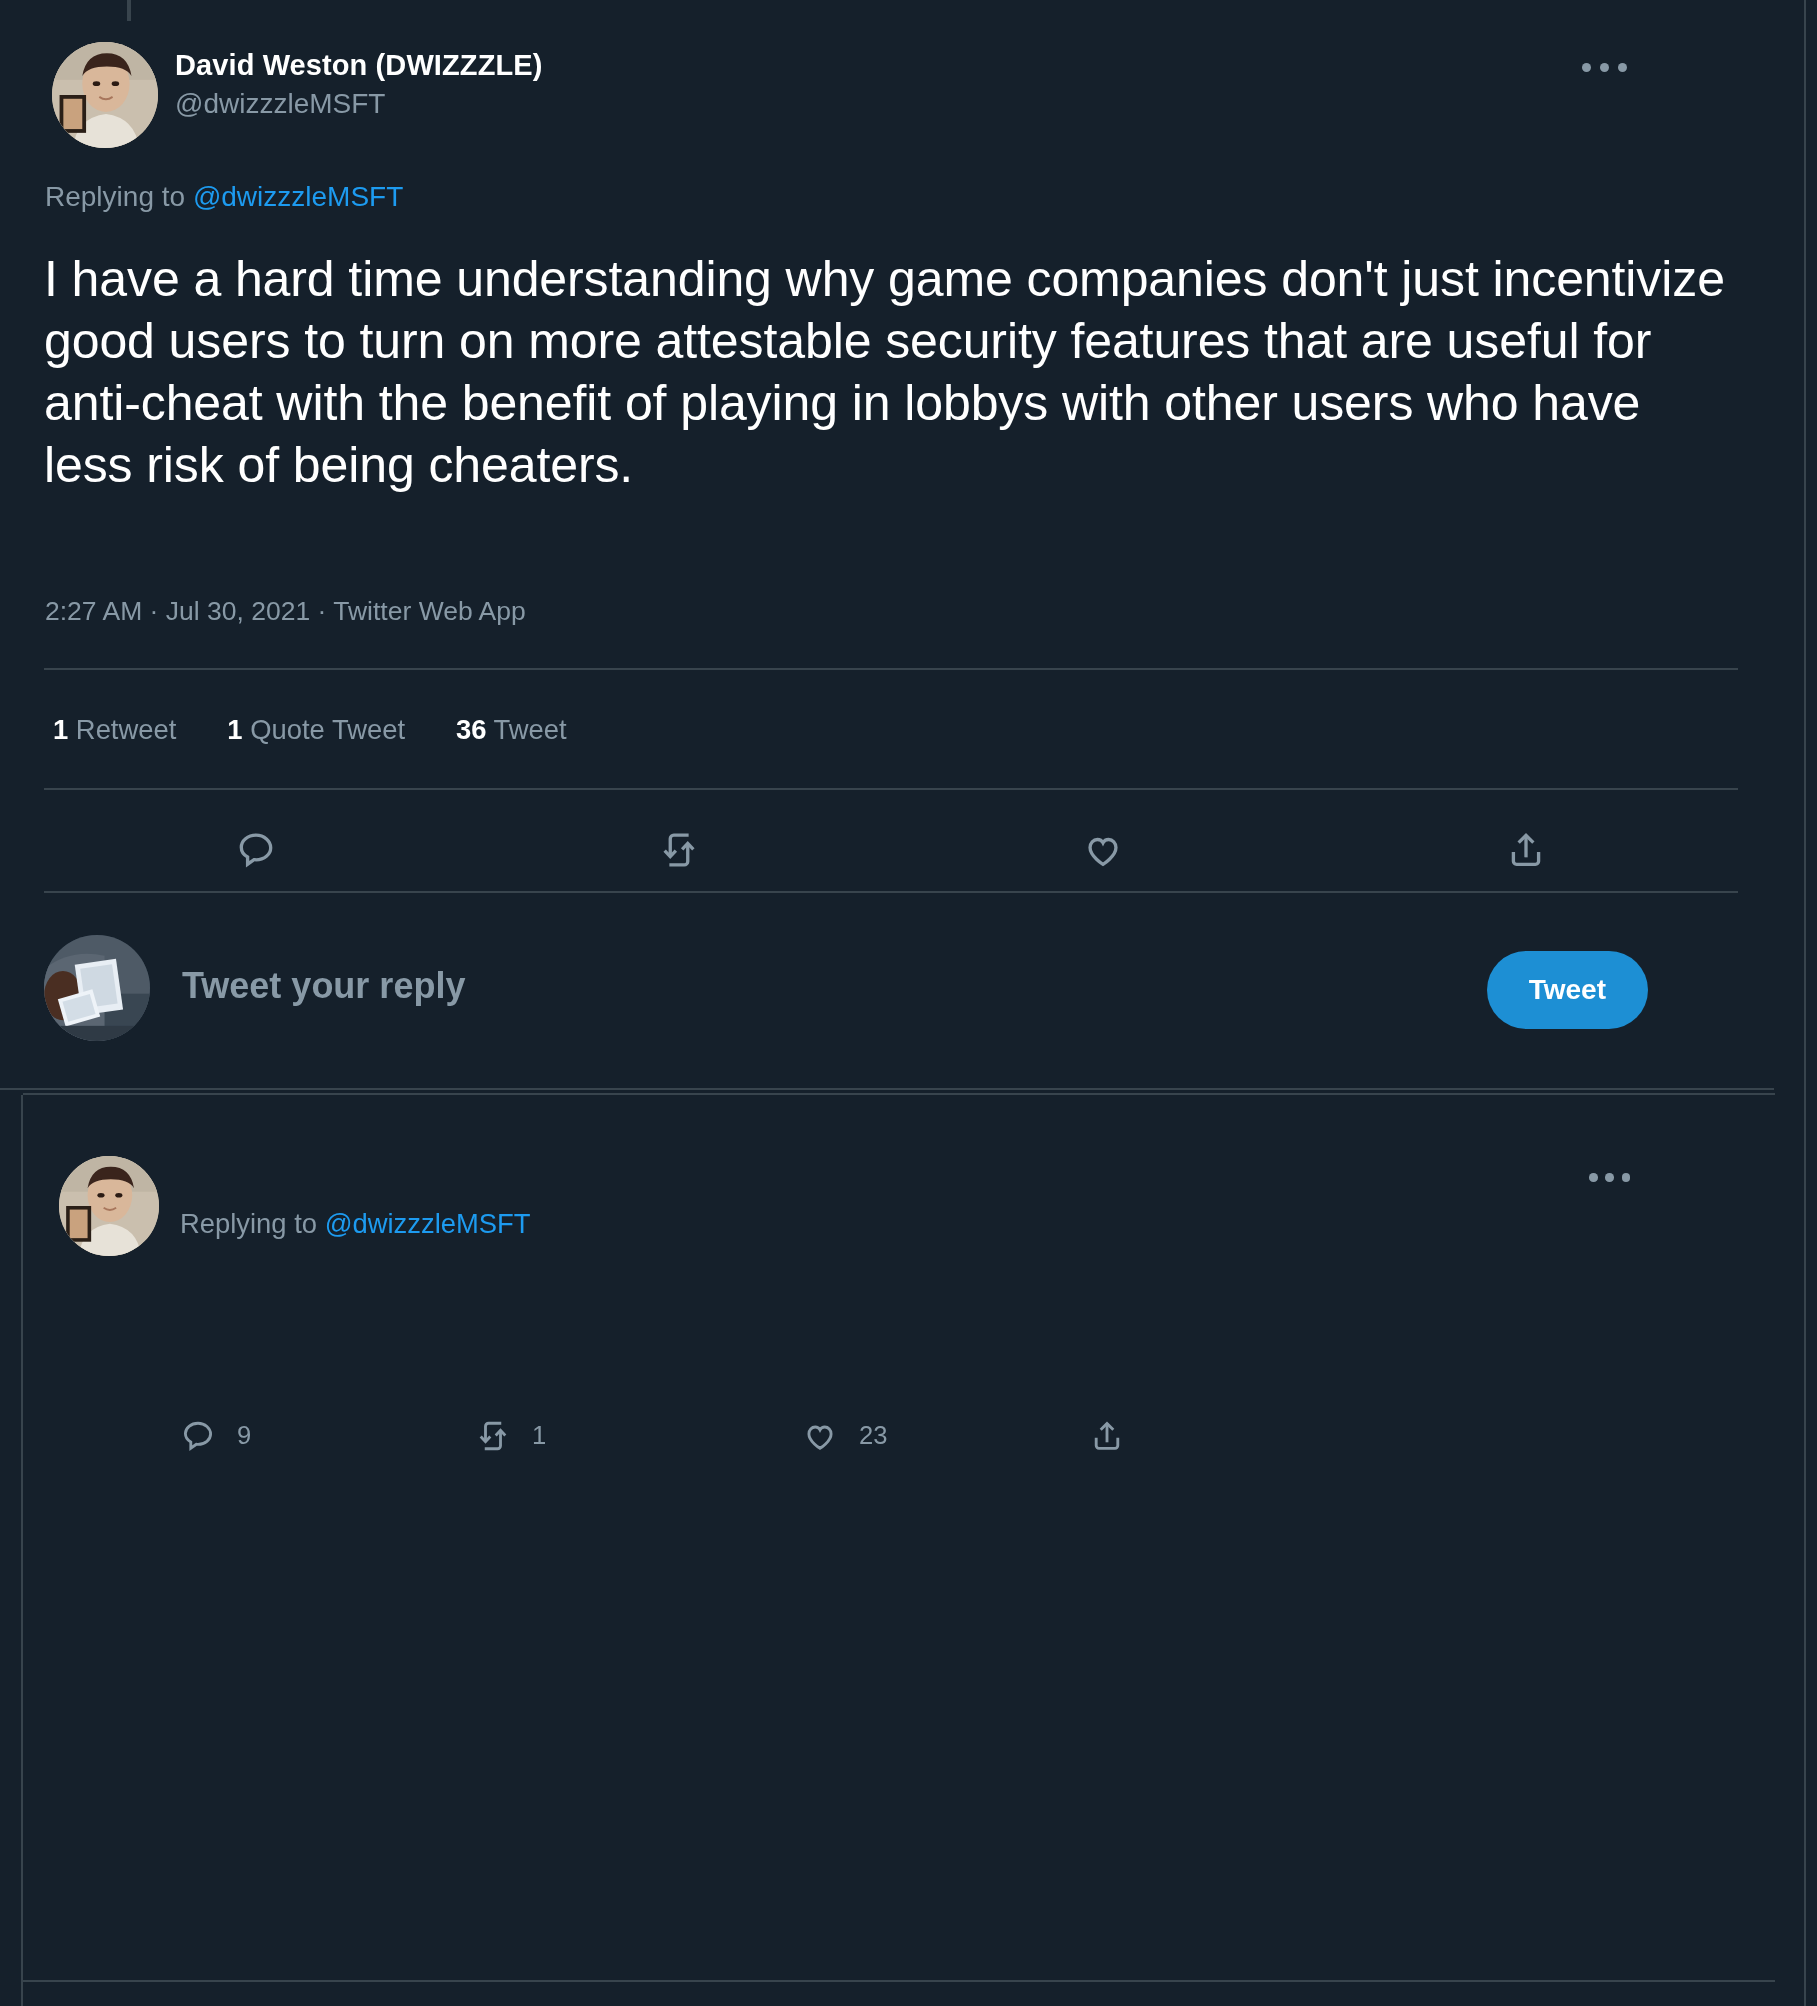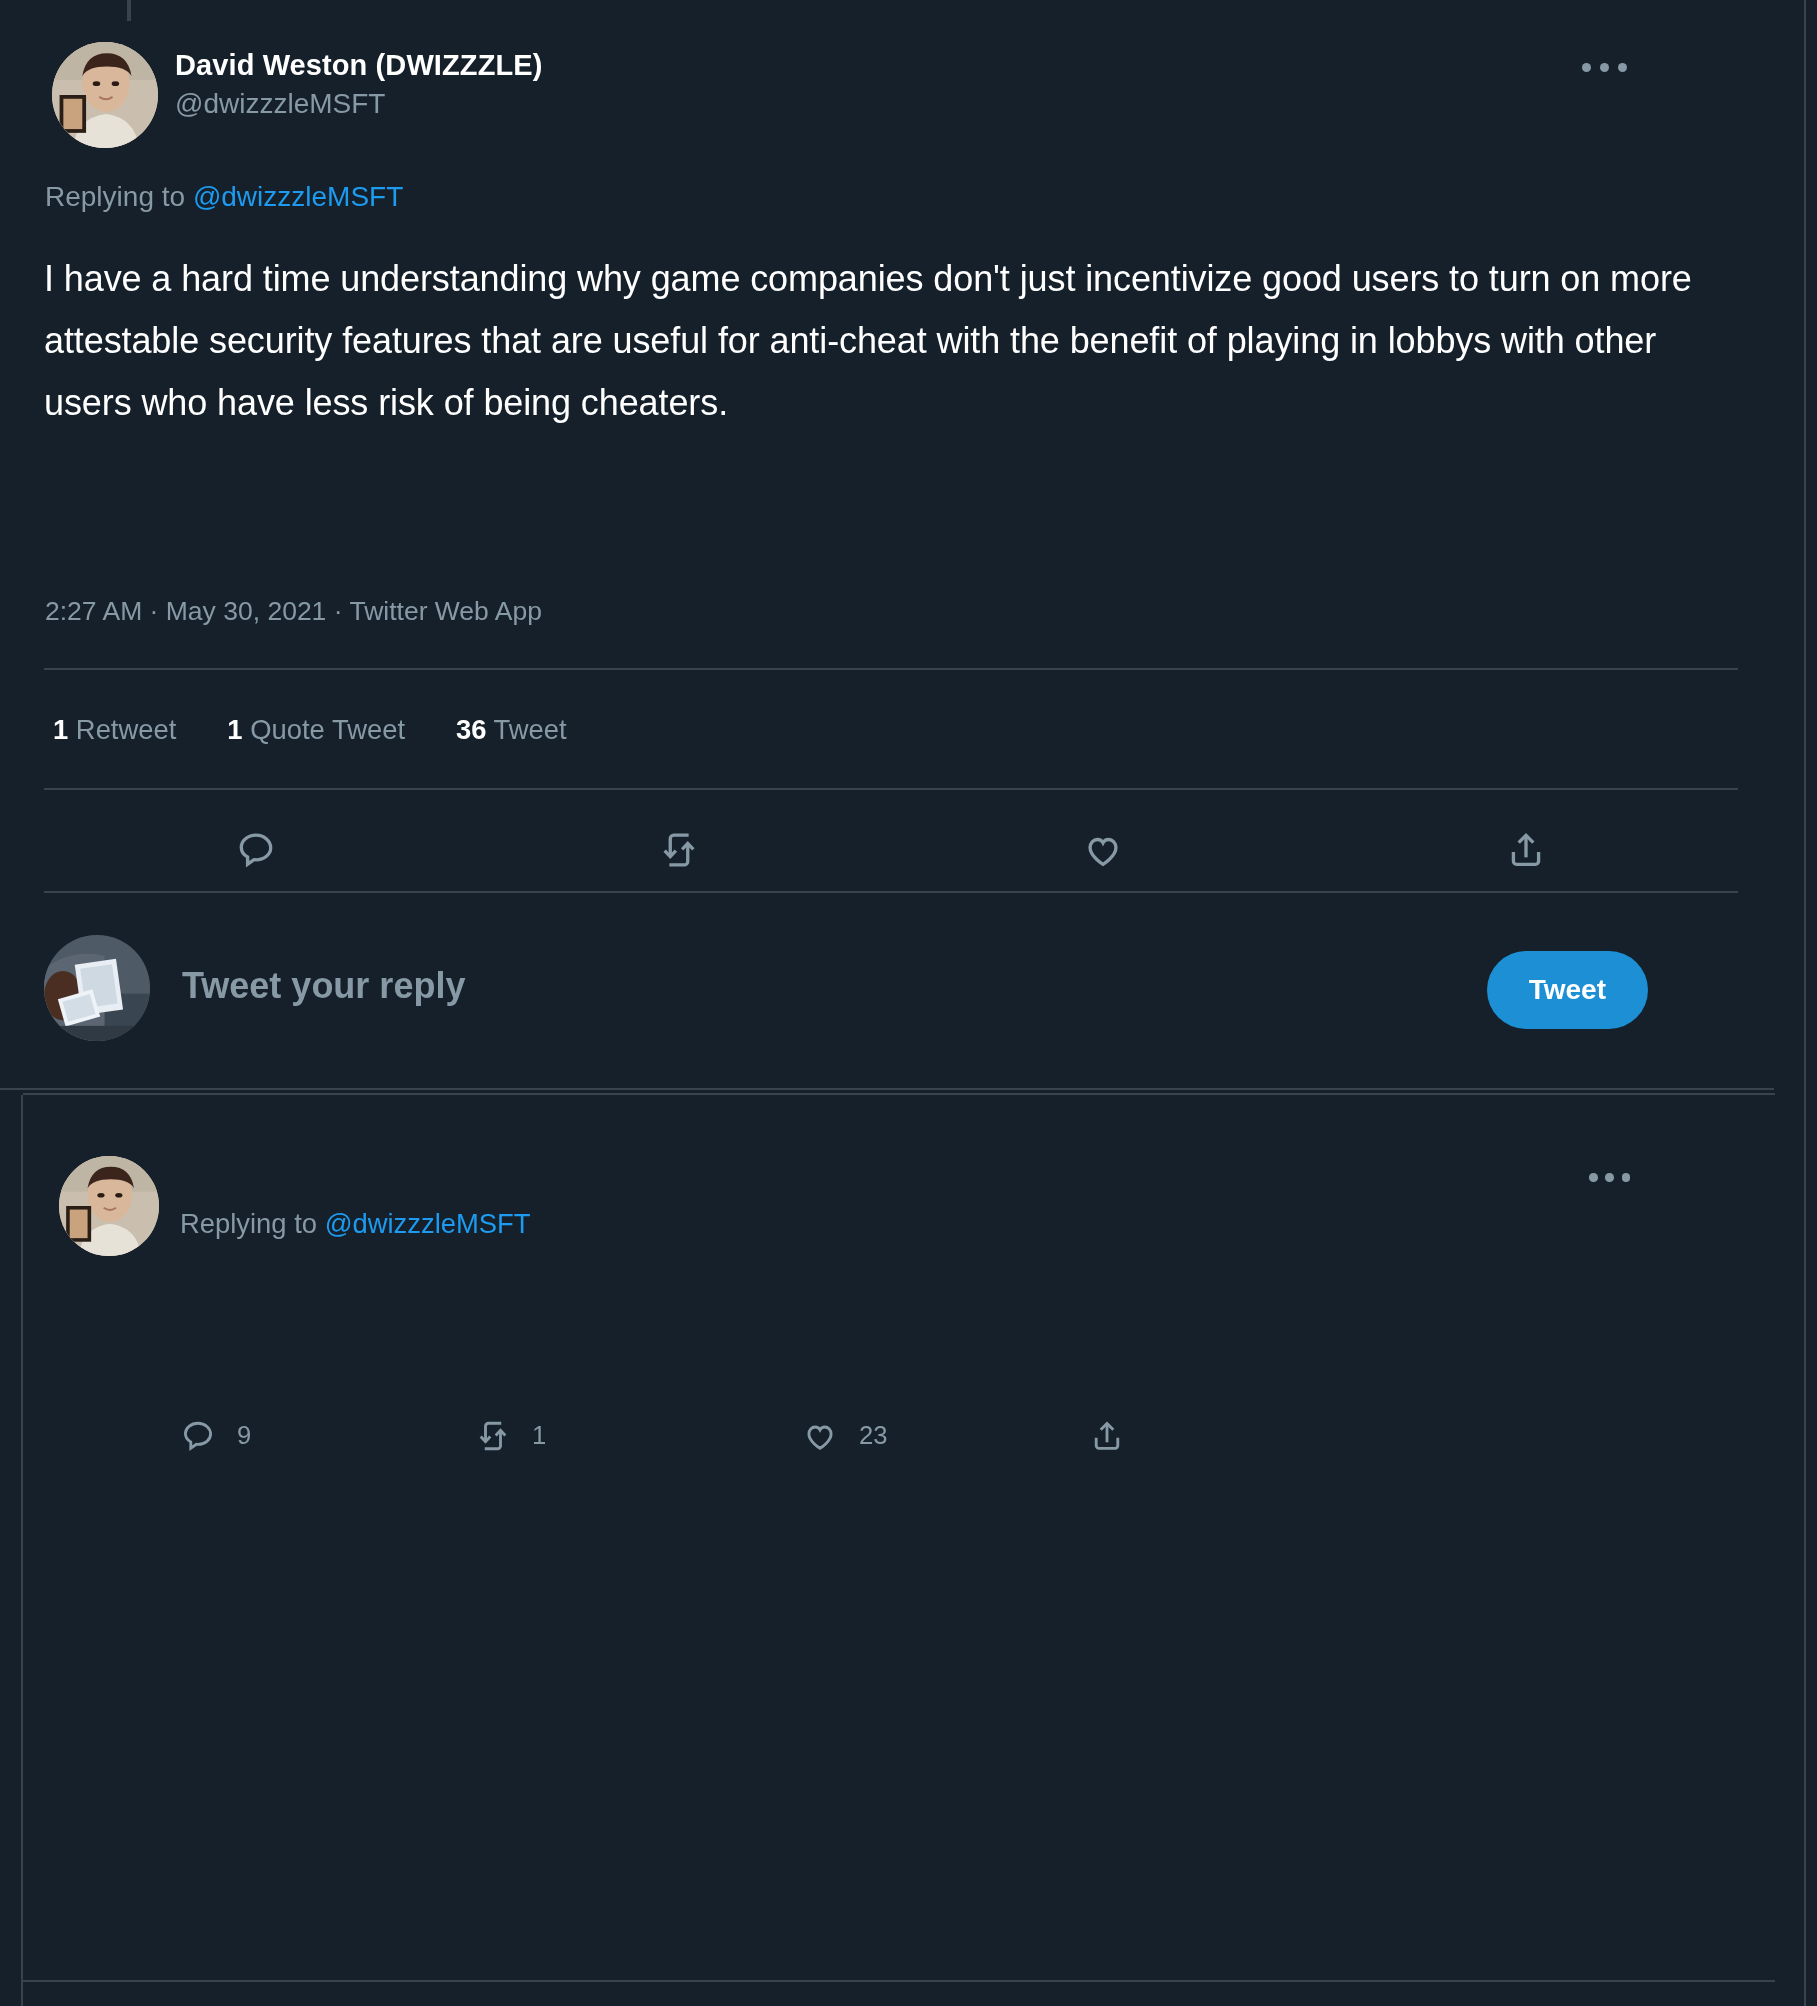--- a/index.html
+++ b/index.html
@@ -112,21 +112,21 @@
     color: #8899a6;
     line-height: 38px;
     white-space: nowrap;
   }
   .replying-to .at-link { color: #1d9bf0; }
 
   .focus-body {
     position: absolute;
     left: 44px; top: 248px;
     width: 1694px;
-    font-size: 36px;
+    font-size: 50px;
     line-height: 62px;
     color: #ffffff;
     letter-spacing: -0.1px;
   }
 
   .focus-meta {
     position: absolute;
     left: 45px; top: 596px;
     font-size: 26.5px;
     color: #8899a6;
@@ -356,21 +356,21 @@
       </div>
     </div>
 
     <div class="replying-to">
       <span>Replying to</span>
       <span class="at-link">@dwizzzleMSFT</span>
     </div>
 
     <div class="focus-body">I have a hard time understanding why game companies don't just incentivize good users to turn on more attestable security features that are useful for anti-cheat with the benefit of playing in lobbys with other users who have less risk of being cheaters.</div>
 
-    <div class="focus-meta">2:27 AM · May 30, 2021 · Twitter Web App</div>
+    <div class="focus-meta">2:27 AM · Jul 30, 2021 · Twitter Web App</div>
 
     <div class="rule rule-a"></div>
 
     <div class="stats">
       <span class="stat"><b>1</b> <span>Retweet</span></span>
       <span class="stat"><b>1</b> <span>Quote Tweet</span></span>
       <span class="stat"><b>36</b> <span>Tweet</span></span>
     </div>
 
     <div class="rule rule-b"></div>

